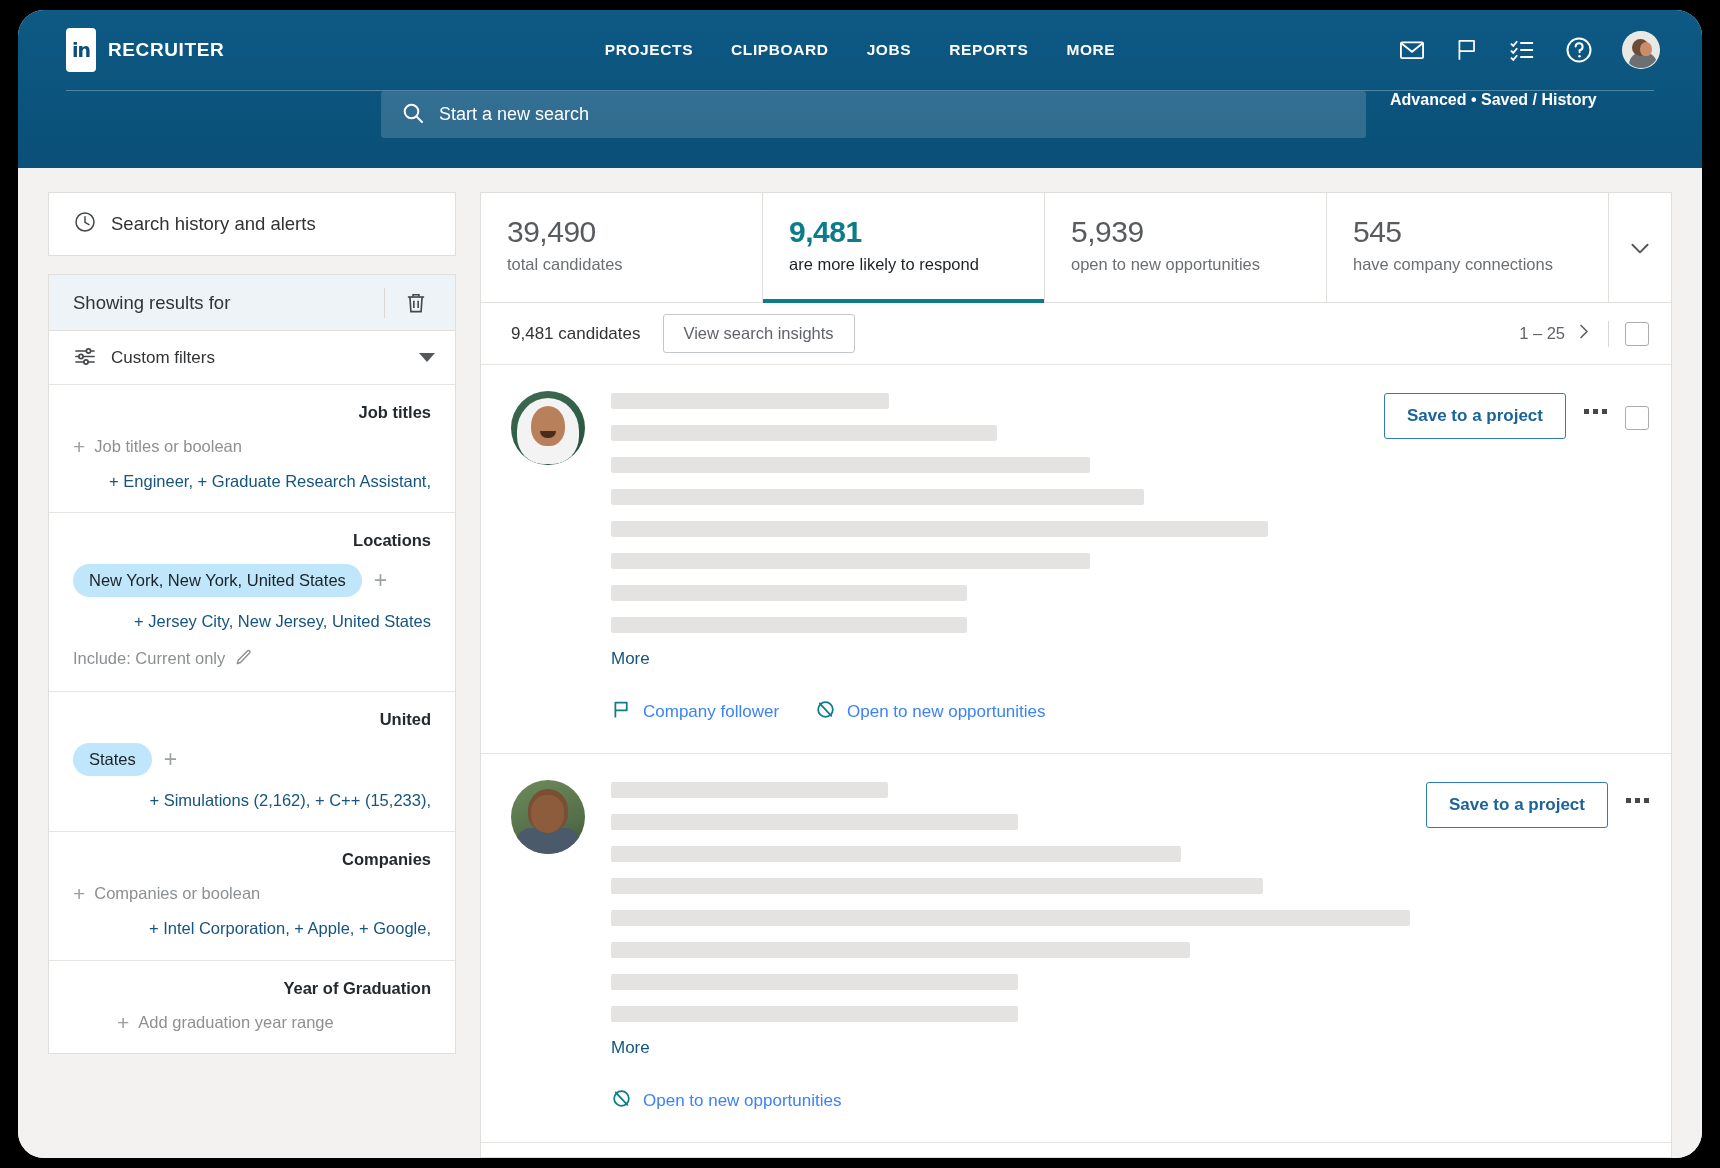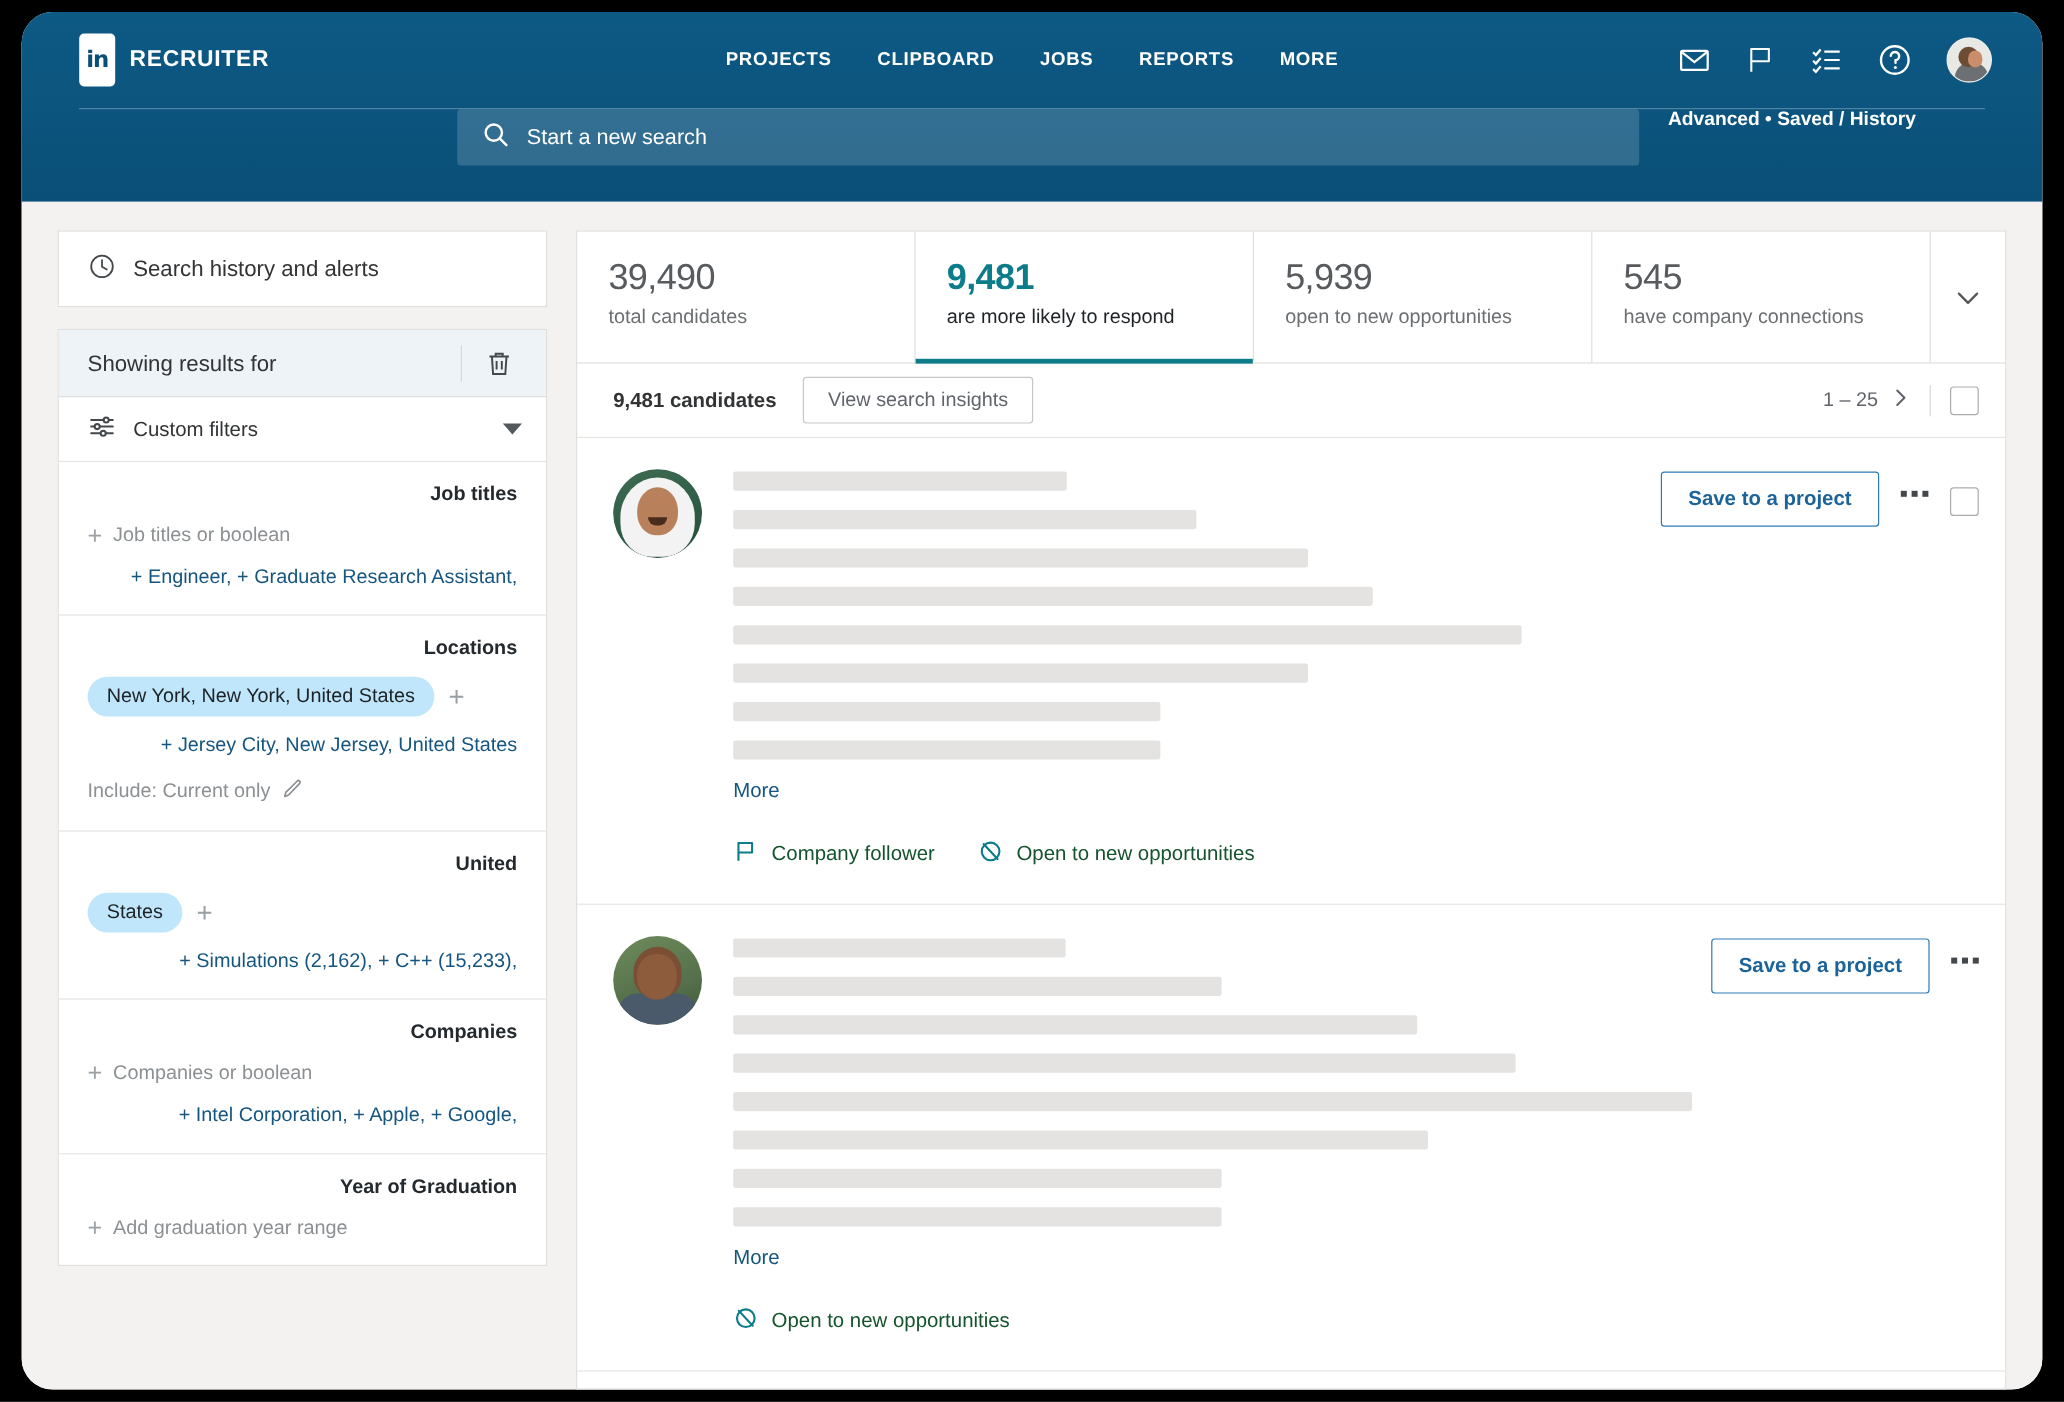--- a/index.html
+++ b/index.html
@@ -133,21 +133,21 @@
     margin-left: auto;
     width: 0; height: 0;
     border-left: 8px solid transparent; border-right: 8px solid transparent;
     border-top: 9px solid #55585b;
   }
 
   .fsection {
     padding: 18px 24px 20px 24px;
     border-bottom: 1px solid #e6e5e2;
   }
-  .fsection:last-child { border-bottom: none; }
+  .fsection:last-child { border-bottom: none; margin-left: 44px; }
   .fs-title {
     font-size: 16.5px; font-weight: bold; color: #24292d; margin-bottom: 14px;
   }
   .fs-placeholder {
     display: flex; align-items: center; gap: 9px;
     color: #8c9093; font-size: 16.5px; margin-bottom: 14px;
   }
   .plus-grey {
     font-size: 21px; line-height: 1; color: #9aa0a3; font-weight: 300;
   }
@@ -187,21 +187,21 @@
     height: 4px; background: #0c7c8a;
   }
   .stat-expand {
     width: 62px; display: flex; align-items: center; justify-content: center;
   }
 
   .results-toolbar {
     height: 62px; display: flex; align-items: center;
     padding: 0 22px 0 30px; border-bottom: 1px solid #e6e5e2;
   }
-  .rt-count { font-size: 17px; font-weight: bold; color: #313335; margin-right: 22px; }
+  .rt-count { font-size: 17px; font-weight: normal; color: #313335; margin-right: 22px; }
   .insights-btn {
     border: 1px solid #c4c7c9; border-radius: 3px;
     padding: 9px 20px; font-size: 16.5px; color: #60646a;
     background: #fff; cursor: pointer;
     font-family: "Liberation Sans", sans-serif;
   }
   .rt-right { margin-left: auto; display: flex; align-items: center; gap: 16px; }
   .pager { font-size: 16.5px; color: #60646a; display: flex; align-items: center; gap: 10px; }
   .vsep { width: 1px; height: 26px; background: #d9d8d5; }
   .cbox {
@@ -246,21 +246,21 @@
   }
   .cand-main { flex: 1; padding-top: 2px; }
   .sk { background: #e4e3e1; border-radius: 2px; height: 16px; margin-bottom: 16px; }
   .more-link { color: #15557f; font-size: 17px; margin-top: 6px; }
   .badges {
     display: flex; gap: 36px; align-items: center;
     margin-top: 30px; padding-bottom: 28px;
   }
   .badge {
     display: flex; align-items: center; gap: 11px;
-    color: #14532d; font-size: 17px;
+    color: #3b82f6; font-size: 17px;
   }
   .cand-actions {
     display: flex; align-items: flex-start; gap: 18px; padding-top: 2px;
   }
   .save-btn {
     border: 1px solid #2f7bb5; color: #1b6399; background: #fff;
     border-radius: 3px; padding: 12px 22px;
     font-size: 17px; font-weight: bold; cursor: pointer; white-space: nowrap;
     font-family: "Liberation Sans", sans-serif;
   }

